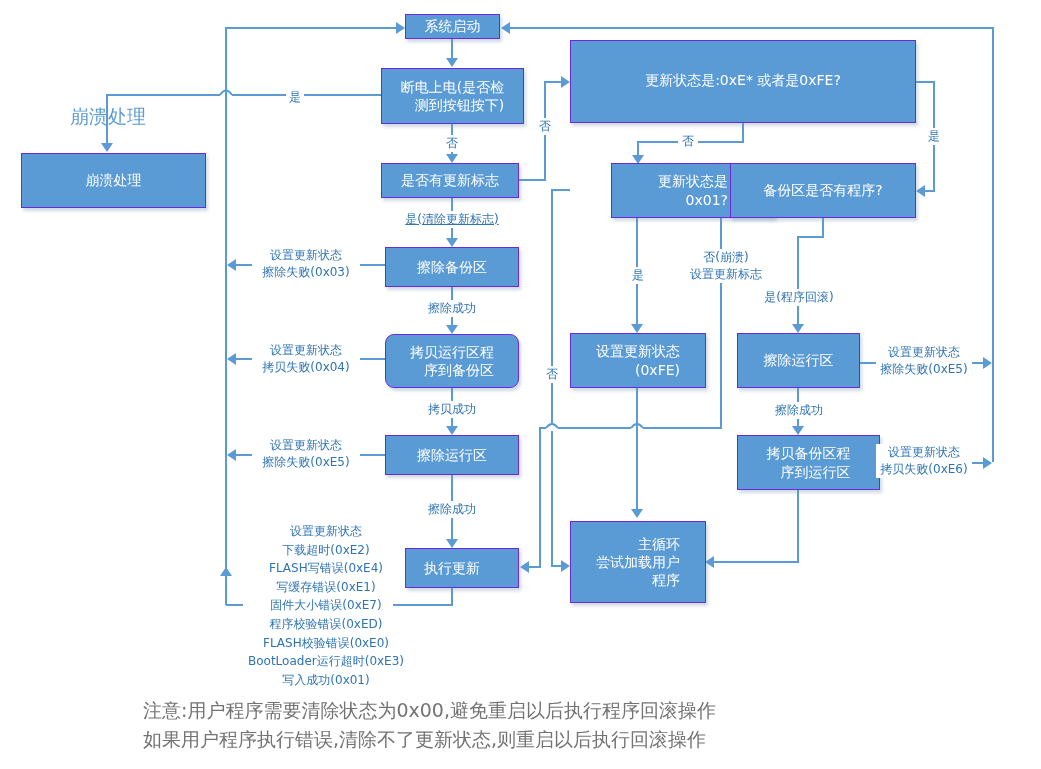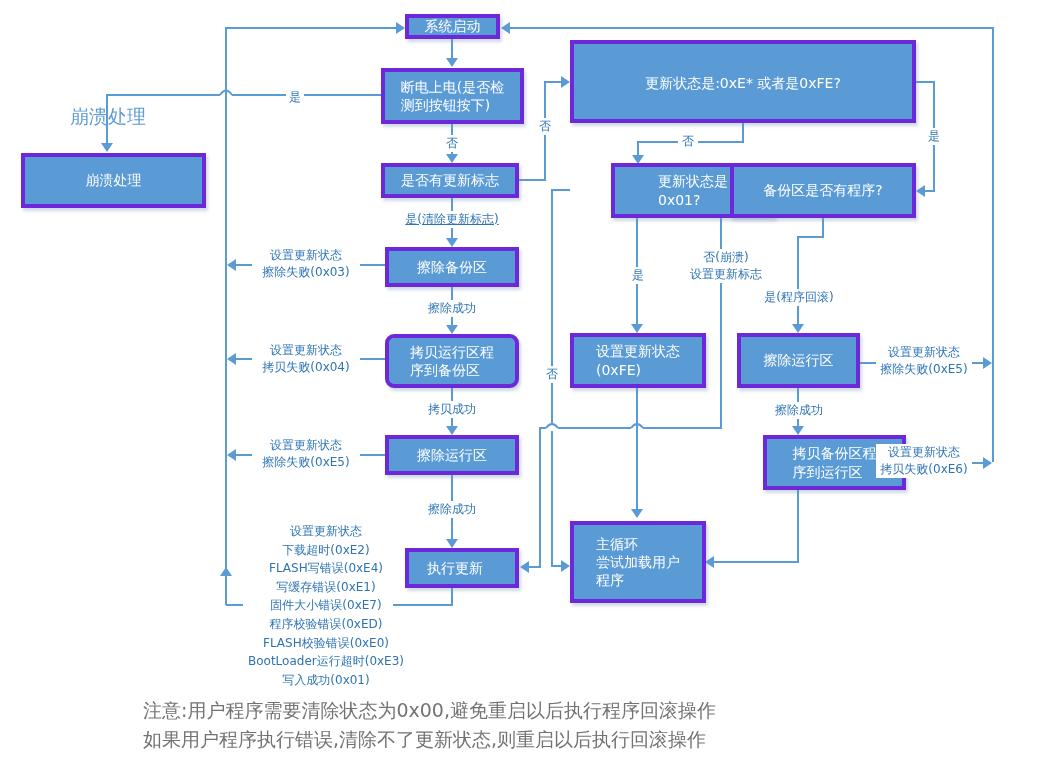--- a/index.html
+++ b/index.html
@@ -1,21 +1,21 @@
 <!DOCTYPE html>
 <html><head>
 <meta charset="utf-8">
 <style>
   html, body { margin: 0; padding: 0; background: #ffffff; }
   body { width: 1041px; height: 769px; position: relative; overflow: hidden;
          font-family: "DejaVu Sans", "Liberation Sans", sans-serif; }
   #canvas { position: absolute; left: 0; top: 0; width: 1041px; height: 769px; }
   .node { position: absolute; background: #5b9bd5; color: #ffffff;
-          border: 4px solid #6d28d9; box-shadow: 2px 3px 3px rgba(120,150,180,0.35);
-          display: flex; align-items: center; justify-content: center; text-align: left;
+          border: 1px solid #6d28d9; box-shadow: 2px 3px 3px rgba(120,150,180,0.35);
+          display: flex; align-items: center; justify-content: center; text-align: right;
           box-sizing: border-box; line-height: 1.3; cursor: default; }
   .node span { white-space: pre-line; }
   .fs15 { font-size: 14px; }
   .lbl { position: absolute; color: #2e74b5; font-size: 12px; background: #ffffff;
          text-align: center; white-space: pre-line; line-height: 1.42; }
   .lbl-nobg { background: transparent; }
   .title-float { position: absolute; color: #5b9bd5; font-size: 19px; }
   .note { position: absolute; color: #737373; font-size: 19px; left: 143px; line-height: 1.45; }
   svg line, svg polyline, svg path { stroke: #5b9bd5; stroke-width: 2; fill: none; }
   svg polygon { fill: #5b9bd5; stroke: none; }
@@ -148,21 +148,21 @@
 <div class="node fs15" style="left:730px; top:163px; width:186px; height:55px;">
     <span>备份区是否有程序?</span>
   </div>
 <div class="node fs15" style="left:570px; top:333px; width:136px; height:55px;">
     <span>设置更新状态
 (0xFE)</span>
   </div>
 <div class="node fs15" style="left:737px; top:333px; width:123px; height:55px;">
     <span>擦除运行区</span>
   </div>
-<div class="node fs15" style="left:737px; top:435px; width:143px; height:55px;margin-left:26px;">
+<div class="node fs15" style="left:737px; top:435px; width:143px; height:55px;">
     <span>拷贝备份区程
 序到运行区</span>
   </div>
 <div class="node fs15" style="left:570px; top:521px; width:136px; height:82px;">
     <span>主循环
 尝试加载用户
 程序</span>
   </div>
 
 <div class="lbl" style="left:286px; top:89px; width:18px;">是</div>

